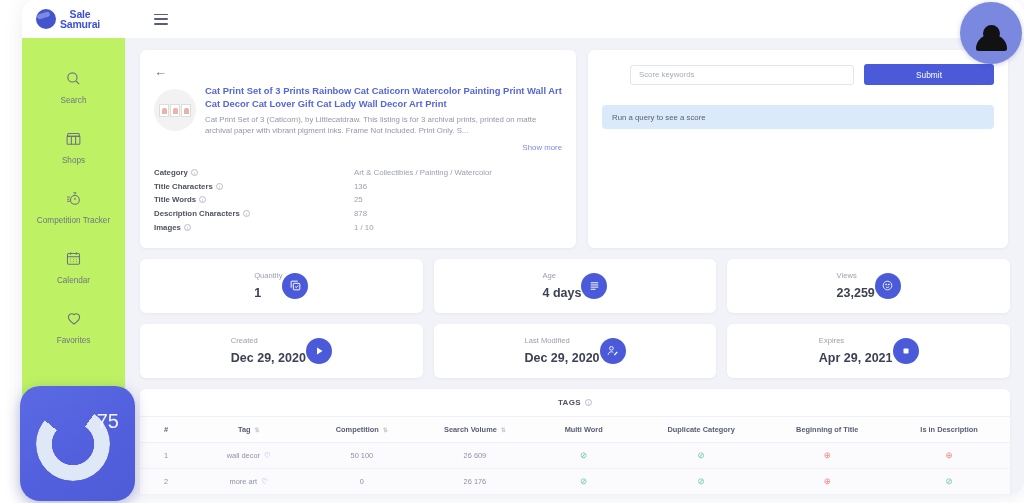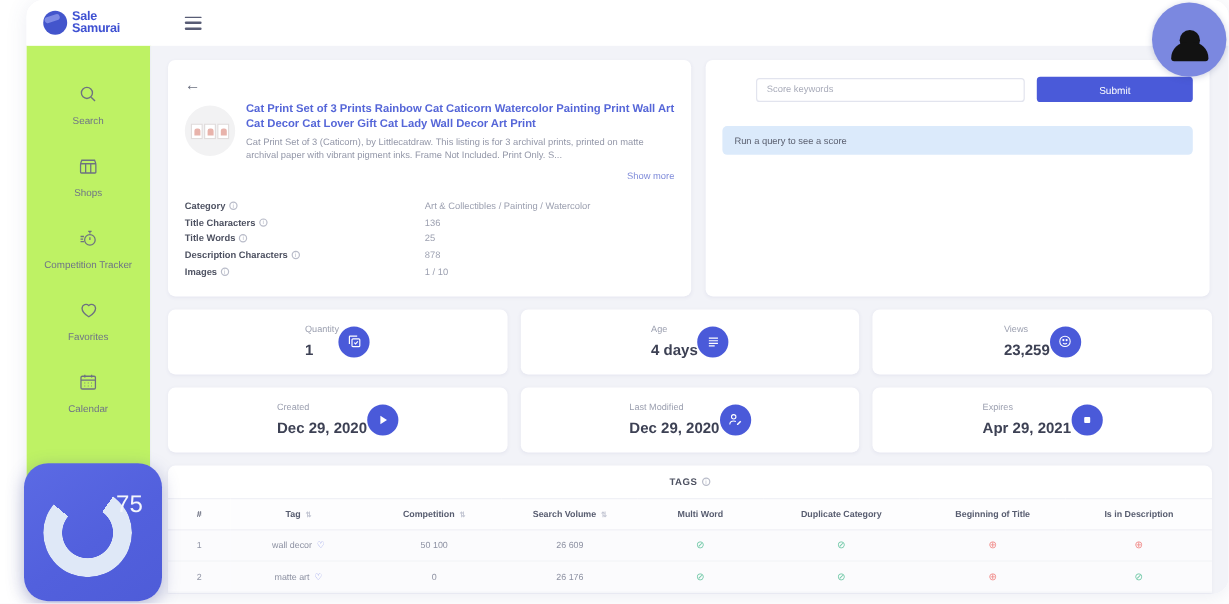--- a/index.html
+++ b/index.html
@@ -29,20 +29,21 @@
     position: absolute; left: 0; top: 0;
     width: 1002px; height: 38px;
     background: #ffffff;
     display: flex; align-items: center;
     z-index: 5;
   }
   .logo-wrap {
     display: flex; align-items: center;
     margin-left: 14px;
     width: 96px;
+    text-align: center;
   }
   .logo-mark {
     width: 20px; height: 20px;
     border-radius: 50%;
     background: #4355cc;
     position: relative;
     margin-right: 4px;
     flex: none;
   }
   .logo-mark::after {
@@ -316,37 +317,37 @@
               <path d="M14 11v3"></path>
               <path d="M12 4h4M14 4v2.5"></path>
             <path d="M3 10h4M3 13h3M3 16h4"></path>
           </svg>
         </div>
         <div class="side-label">Competition Tracker</div>
       </div>
 
       <div class="side-item">
         <div class="side-icon">
-          <svg width="18" height="18" viewBox="0 0 24 24" fill="none" stroke="currentColor" stroke-width="1.5">
-            <path d="M12 20s-7.5-4.7-7.5-9.6A4.4 4.4 0 0 1 12 7.6a4.4 4.4 0 0 1 7.5 2.8C19.5 15.3 12 20 12 20z"></path>
-          </svg>
-        </div>
-        <div class="side-label">Favorites</div>
-      </div>
-
-      <div class="side-item">
-        <div class="side-icon">
           <svg width="17" height="17" viewBox="0 0 24 24" fill="none" stroke="currentColor" stroke-width="1.5">
             <rect x="3.5" y="5" width="17" height="15" rx="1.6"></rect>
               <path d="M3.5 9.5h17"></path>
             <path d="M8 3.2v3.4M16 3.2v3.4"></path>
             <path d="M7.5 13h1M11.5 13h1M15.5 13h1M7.5 16.4h1M11.5 16.4h1M15.5 16.4h1" stroke-width="1.3"></path>
           </svg>
         </div>
         <div class="side-label">Calendar</div>
+      </div>
+
+      <div class="side-item">
+        <div class="side-icon">
+          <svg width="18" height="18" viewBox="0 0 24 24" fill="none" stroke="currentColor" stroke-width="1.5">
+            <path d="M12 20s-7.5-4.7-7.5-9.6A4.4 4.4 0 0 1 12 7.6a4.4 4.4 0 0 1 7.5 2.8C19.5 15.3 12 20 12 20z"></path>
+          </svg>
+        </div>
+        <div class="side-label">Favorites</div>
       </div>
     </div>
 
     <div class="content">
 
       <div class="row1">
 
         <div class="card listing-card">
           <div class="back-arrow">←</div>
           <div class="listing-top">
@@ -544,21 +545,21 @@
               <td>26 609</td>
               <td><span class="mark yes">⊘</span></td>
               <td><span class="mark yes">⊘</span></td>
               <td><span class="mark no">⊕</span></td>
               <td><span class="mark no">⊕</span></td>
             </tr>
             <tr>
               <td>2</td>
               <td>
                 <span class="tag-cell">
-                  <span>matte art</span>
+                  <span>more art</span>
                   <span class="heart">♡</span>
                 </span>
               </td>
               <td>0</td>
               <td>26 176</td>
               <td><span class="mark yes">⊘</span></td>
               <td><span class="mark yes">⊘</span></td>
               <td><span class="mark no">⊕</span></td>
               <td><span class="mark yes">⊘</span></td>
             </tr>

